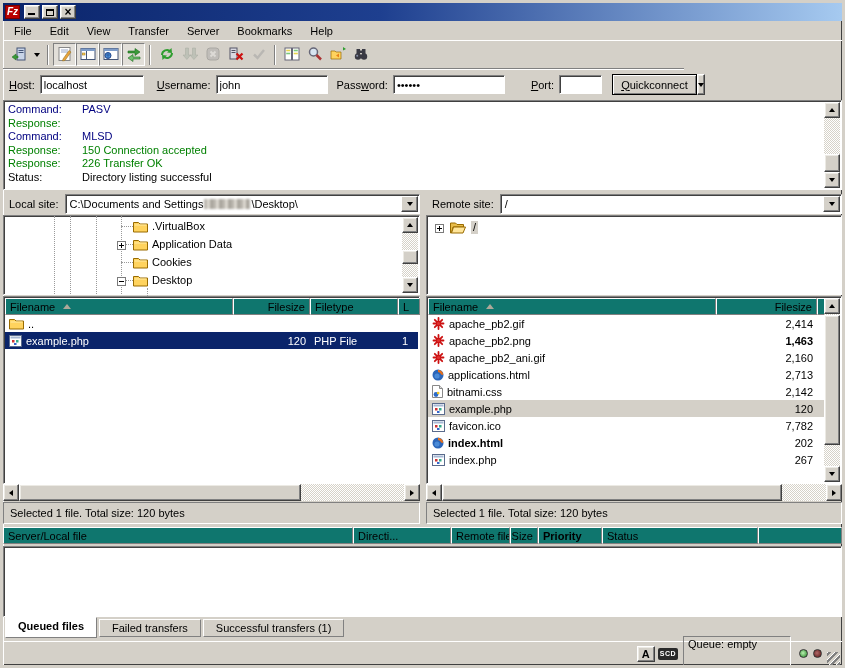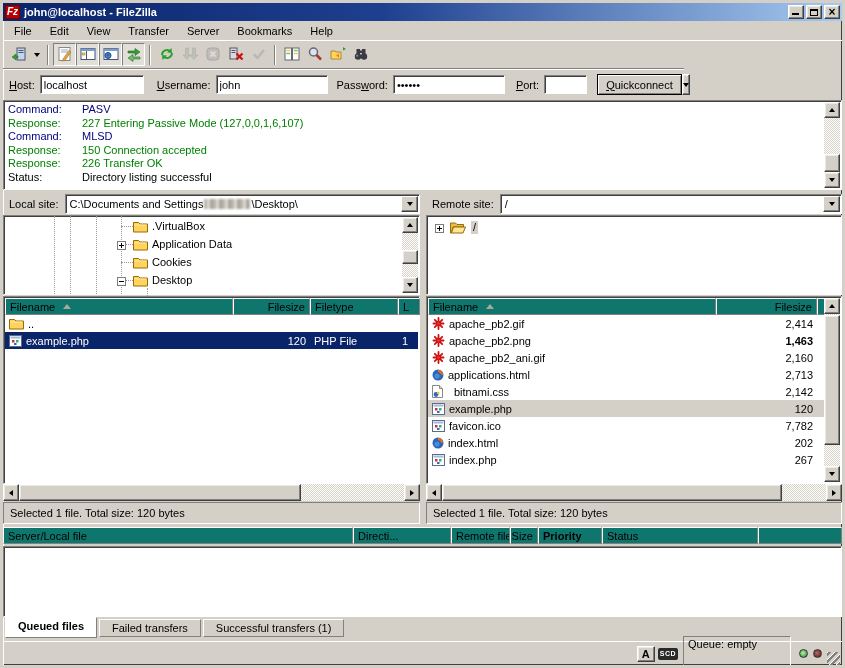--- a/index.html
+++ b/index.html
@@ -100,21 +100,20 @@
   #resize-grip{width:13px;height:13px;align-self:flex-end;background:repeating-linear-gradient(135deg,#fff 0 1px,#808080 1px 3px,transparent 3px 5px);}
   u{text-decoration:underline;}
 </style>
 </head>
 <body>
 
 <div class="window">
 
   <div id="titlebar">
     <div class="app-icon">Fz</div>
-    <div class="title-text">john@localhost - FileZilla</div>
     <div class="win-btns">
       <div class="win-btn raised">
           <div class="glyph-min"></div>
         </div>
       <div class="win-btn raised">
           <div class="glyph-max"></div>
         </div>
       <div class="win-btn raised">
           <div class="glyph-close">×</div>
         </div>
@@ -243,39 +242,38 @@
       </div>
     </div>
 
   <div id="quickbar">
     <span class="qc-label" style="margin-left:6px"><u>H</u>ost:</span>
     <input class="qc-field" style="width: 104px; margin-left: 5px;" value="localhost">
     <span class="qc-label" style="margin-left:13px"><u>U</u>sername:</span>
     <input class="qc-field" style="width: 112px; margin-left: 5px;" value="john">
     <span class="qc-label" style="margin-left:9px">Pass<u>w</u>ord:</span>
     <input class="qc-field" style="width: 112px; margin-left: 5px;" value="••••••">
-    <span class="qc-label" style="margin-left:11px"><u>P</u>ort:</span>
+    <span class="qc-label" style="margin-left:26px"><u>P</u>ort:</span>
     <input class="qc-field" style="width: 43px; margin-left: 5px;" value="">
     <div id="qc-btn" style="margin-left:10px">
         <span><u>Q</u>uickconnect</span>
       </div>
     <div id="qc-drop" class="raised">
         <div class="tri-down"></div>
       </div>
   </div>
 
   <div id="log" class="sunken-white">
     <div id="log-inner">
         <div class="log-line log-command">
           <span class="log-label">Command:</span>
           <span>PASV</span>
         </div>
         <div class="log-line log-response">
           <span class="log-label">Response:</span>
-          <span>227 Entering Passive Mode (127,0,0,1,6,107)</span>
         </div>
         <div class="log-line log-command">
           <span class="log-label">Command:</span>
           <span>MLSD</span>
         </div>
         <div class="log-line log-response">
           <span class="log-label">Response:</span>
           <span>150 Connection accepted</span>
         </div>
         <div class="log-line log-response">
@@ -513,21 +511,21 @@
                 <path d="M6 .8A5.2 5.2 0 0 1 11.2 6L9 5.4A3.2 3.2 0 0 0 6 2.9z" fill="#E8701A"></path>
                 <circle cx="5" cy="7" r="2.6" fill="#4A8BD8"></circle>
               </svg>
             </span>
             <span>applications.html</span>
           </div>
           <div class="fl-cell right" style="width: 101px;">2,713</div>
           <div class="fl-cell" style="width: 10px;"></div>
         </div>
         <div class="fl-row">
-          <div class="fl-cell" style="width: 288px; gap: 7px;">
+          <div class="fl-cell" style="width: 288px;">
             <span style="display: inline-flex;">
               <svg width="11" height="13" viewBox="0 0 11 13">
                 <path d="M.5 .5h7l3 3v9H.5z" fill="#fff" stroke="#888"></path>
                 <path d="M7.5 .5v3h3" fill="#ddd" stroke="#888"></path>
                 <circle cx="4" cy="9.5" r="2.4" fill="#2E6BC8"></circle>
                 <circle cx="6.2" cy="8" r="1.3" fill="#F5C518"></circle>
               </svg>
             </span>
             <span>bitnami.css</span>
           </div>
@@ -560,21 +558,21 @@
                 <rect x="7" y="5" width="2.5" height="2.5" fill="#33AA88"></rect>
                 <rect x="5" y="8" width="2.5" height="2" fill="#3366CC"></rect>
               </svg>
             </span>
             <span>favicon.ico</span>
           </div>
           <div class="fl-cell right" style="width: 101px;">7,782</div>
           <div class="fl-cell" style="width: 10px;"></div>
         </div>
         <div class="fl-row">
-          <div class="fl-cell" style="width: 288px;">
+          <div class="fl-cell" style="width: 288px; font-weight: bold;">
             <span style="display: inline-flex;">
               <svg width="12" height="12" viewBox="0 0 12 12">
                 <circle cx="6" cy="6" r="5.5" fill="#2B65B8"></circle>
                 <path d="M6 .8A5.2 5.2 0 0 1 11.2 6L9 5.4A3.2 3.2 0 0 0 6 2.9z" fill="#E8701A"></path>
                 <circle cx="5" cy="7" r="2.6" fill="#4A8BD8"></circle>
               </svg>
             </span>
             <span>index.html</span>
           </div>
           <div class="fl-cell right" style="width: 101px;">202</div>

